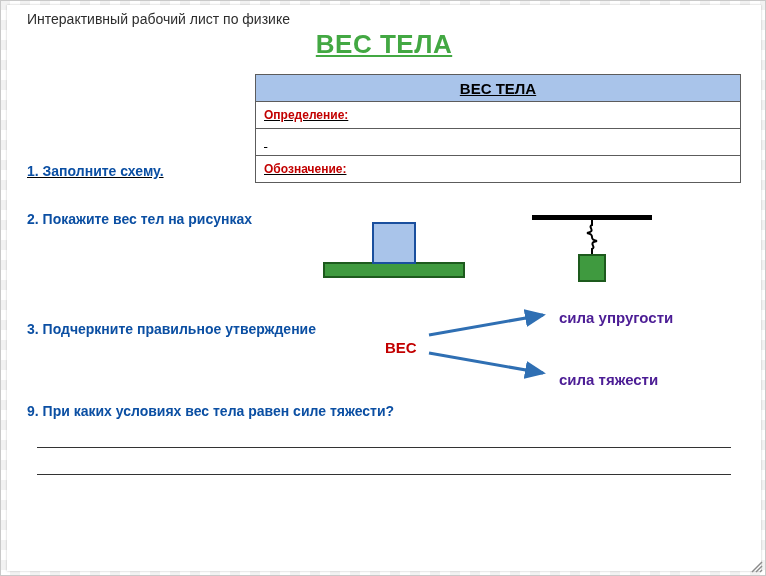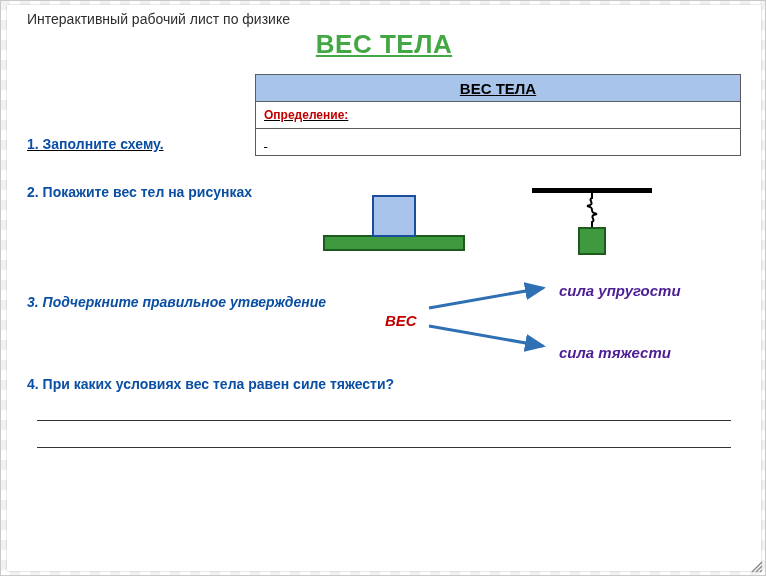--- a/index.html
+++ b/index.html
@@ -89,21 +89,20 @@
     position: relative;
     height: 72px;
     margin: 2px 0 10px 0;
   }
   .draw-wrap { position: absolute; }
   
   .sec3-wrap {
     position: relative;
     height: 70px;
     margin-bottom: 6px;
-    font-style: italic;
   }
   .sec3-wrap .task-label { position: absolute; left: 0; top: 0; }
   .ves-label {
     position: absolute;
     font-weight: bold;
     color: #c20000;
     font-size: 15px;
     text-align: right;
   }
   .ans-label {
@@ -146,20 +145,23 @@
     <table class="schema-table">
       <tbody>
           <tr>
             <td class="header">ВЕС ТЕЛА</td>
           </tr>
       <tr>
             <td>Определение:</td>
           </tr>
       <tr>
             <td class="blankcell">&nbsp;</td>
+          </tr>
+      <tr>
+            <td>Обозначение:</td>
           </tr>
     </tbody>
       </table>
   </div>
 
   
   <div class="task-label" style="display:inline-block;">2. Покажите вес тел на рисунках</div>
   <div class="draw-area">
 
     <div class="draw-wrap" style="left:292px; top:-18px;">
@@ -204,21 +206,21 @@
         <marker id="ah2" markerWidth="10" markerHeight="10" refX="6" refY="3" orient="auto">
           <path d="M0,0 L7,3 L0,6 Z" fill="#2f6fb3"></path>
         </marker>
       </defs>
       <line x1="4" y1="4" x2="118" y2="24" stroke="#2f6fb3" stroke-width="3" marker-end="url(#ah2)"></line>
     </svg>
     <div class="ans-label" style="left:532px; top:56px;">сила тяжести</div>
   </div>
 
   
-  <div class="task-label" style="margin-top:18px;">4. При каких условиях вес тела равен силе тяжести?</div>
+  <div class="task-label" style="margin-top:18px;">9. При каких условиях вес тела равен силе тяжести?</div>
   <div class="answer-lines">
     <div class="line"></div>
     <div class="line"></div>
   </div>
 
 </div>
 
 <svg class="grip" viewBox="0 0 14 14">
   <line x1="3" y1="13" x2="13" y2="3" stroke="#8a8a8a" stroke-width="1.4"></line>
   <line x1="7" y1="13" x2="13" y2="7" stroke="#8a8a8a" stroke-width="1.4"></line>

